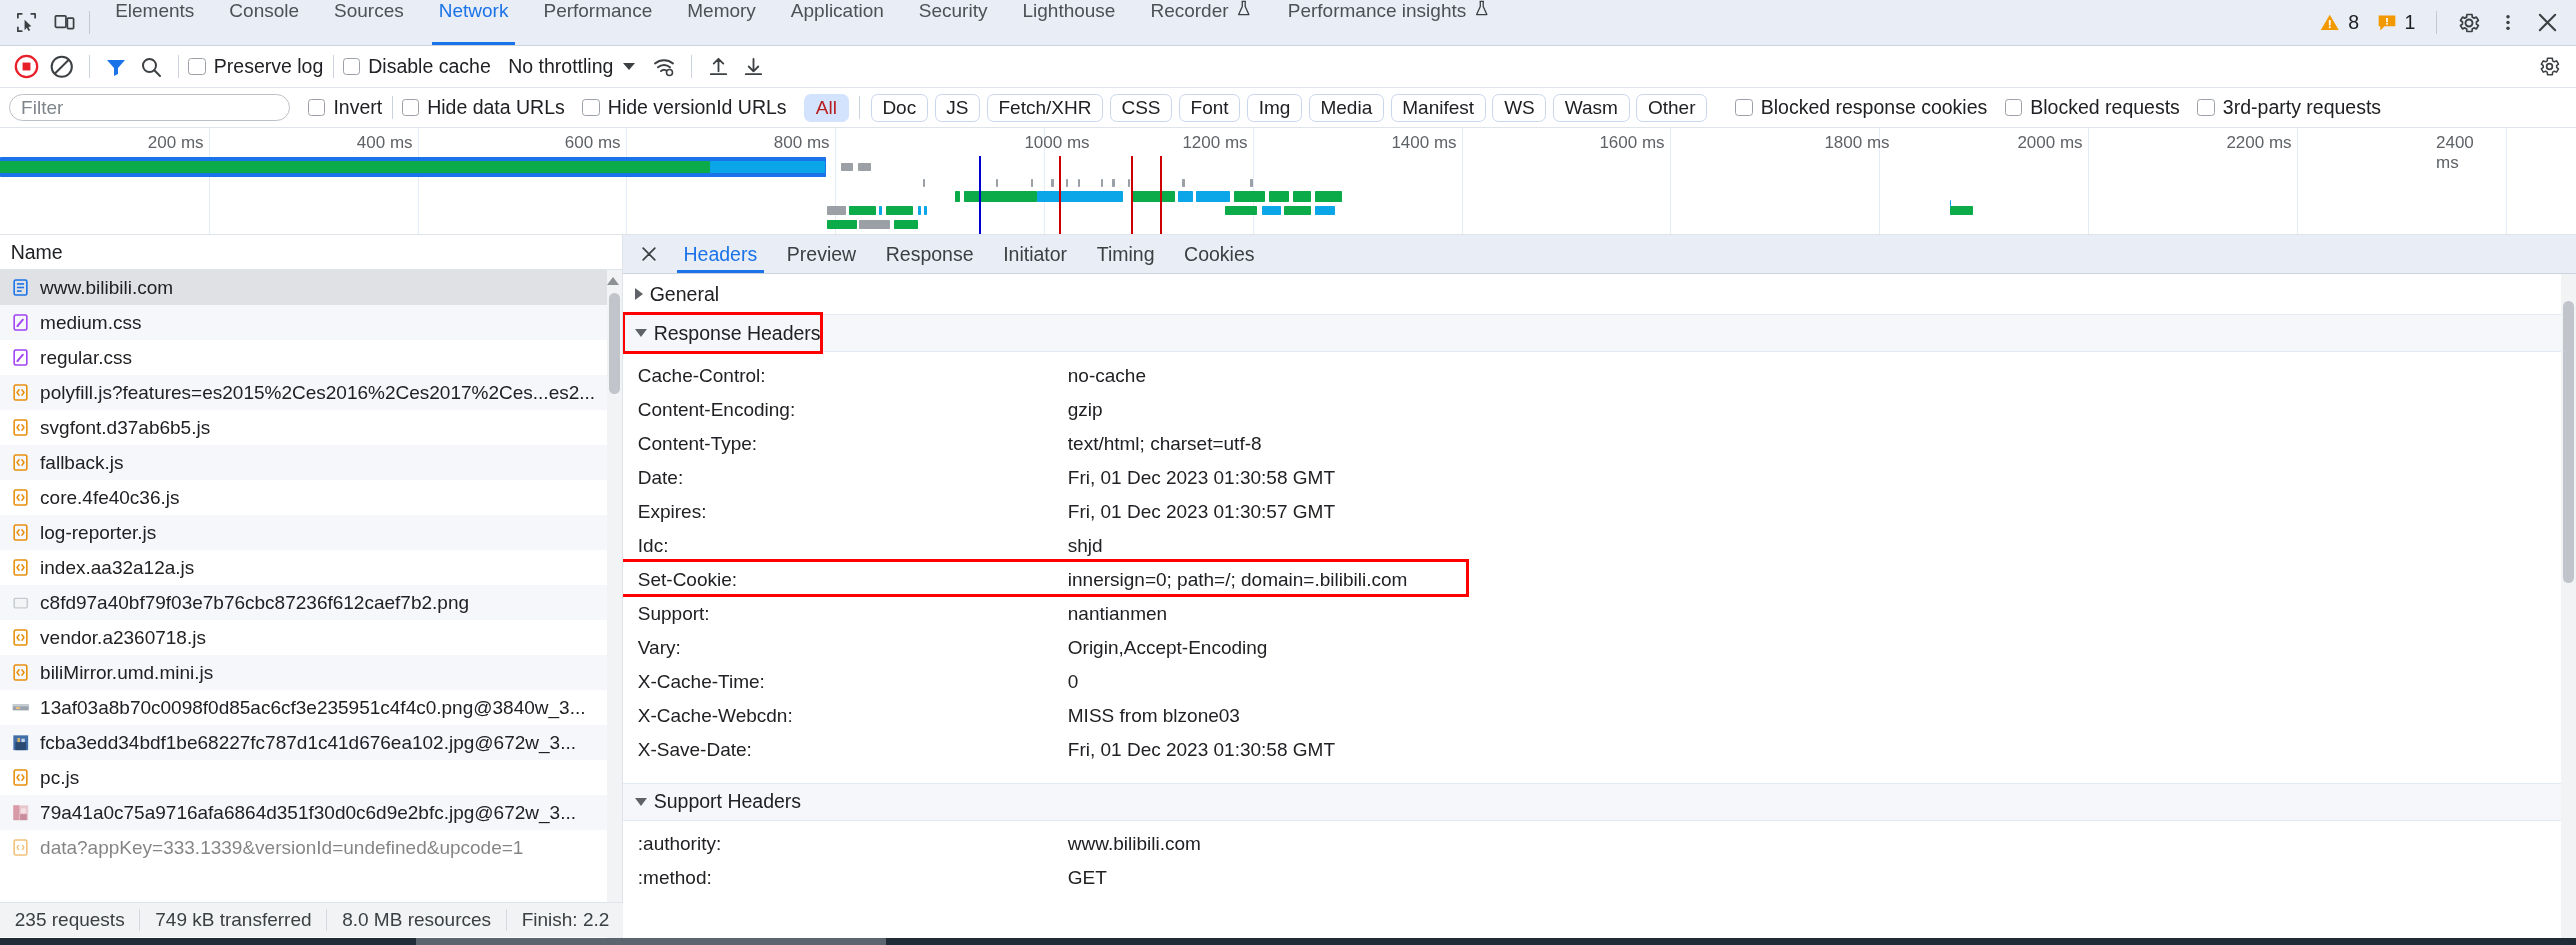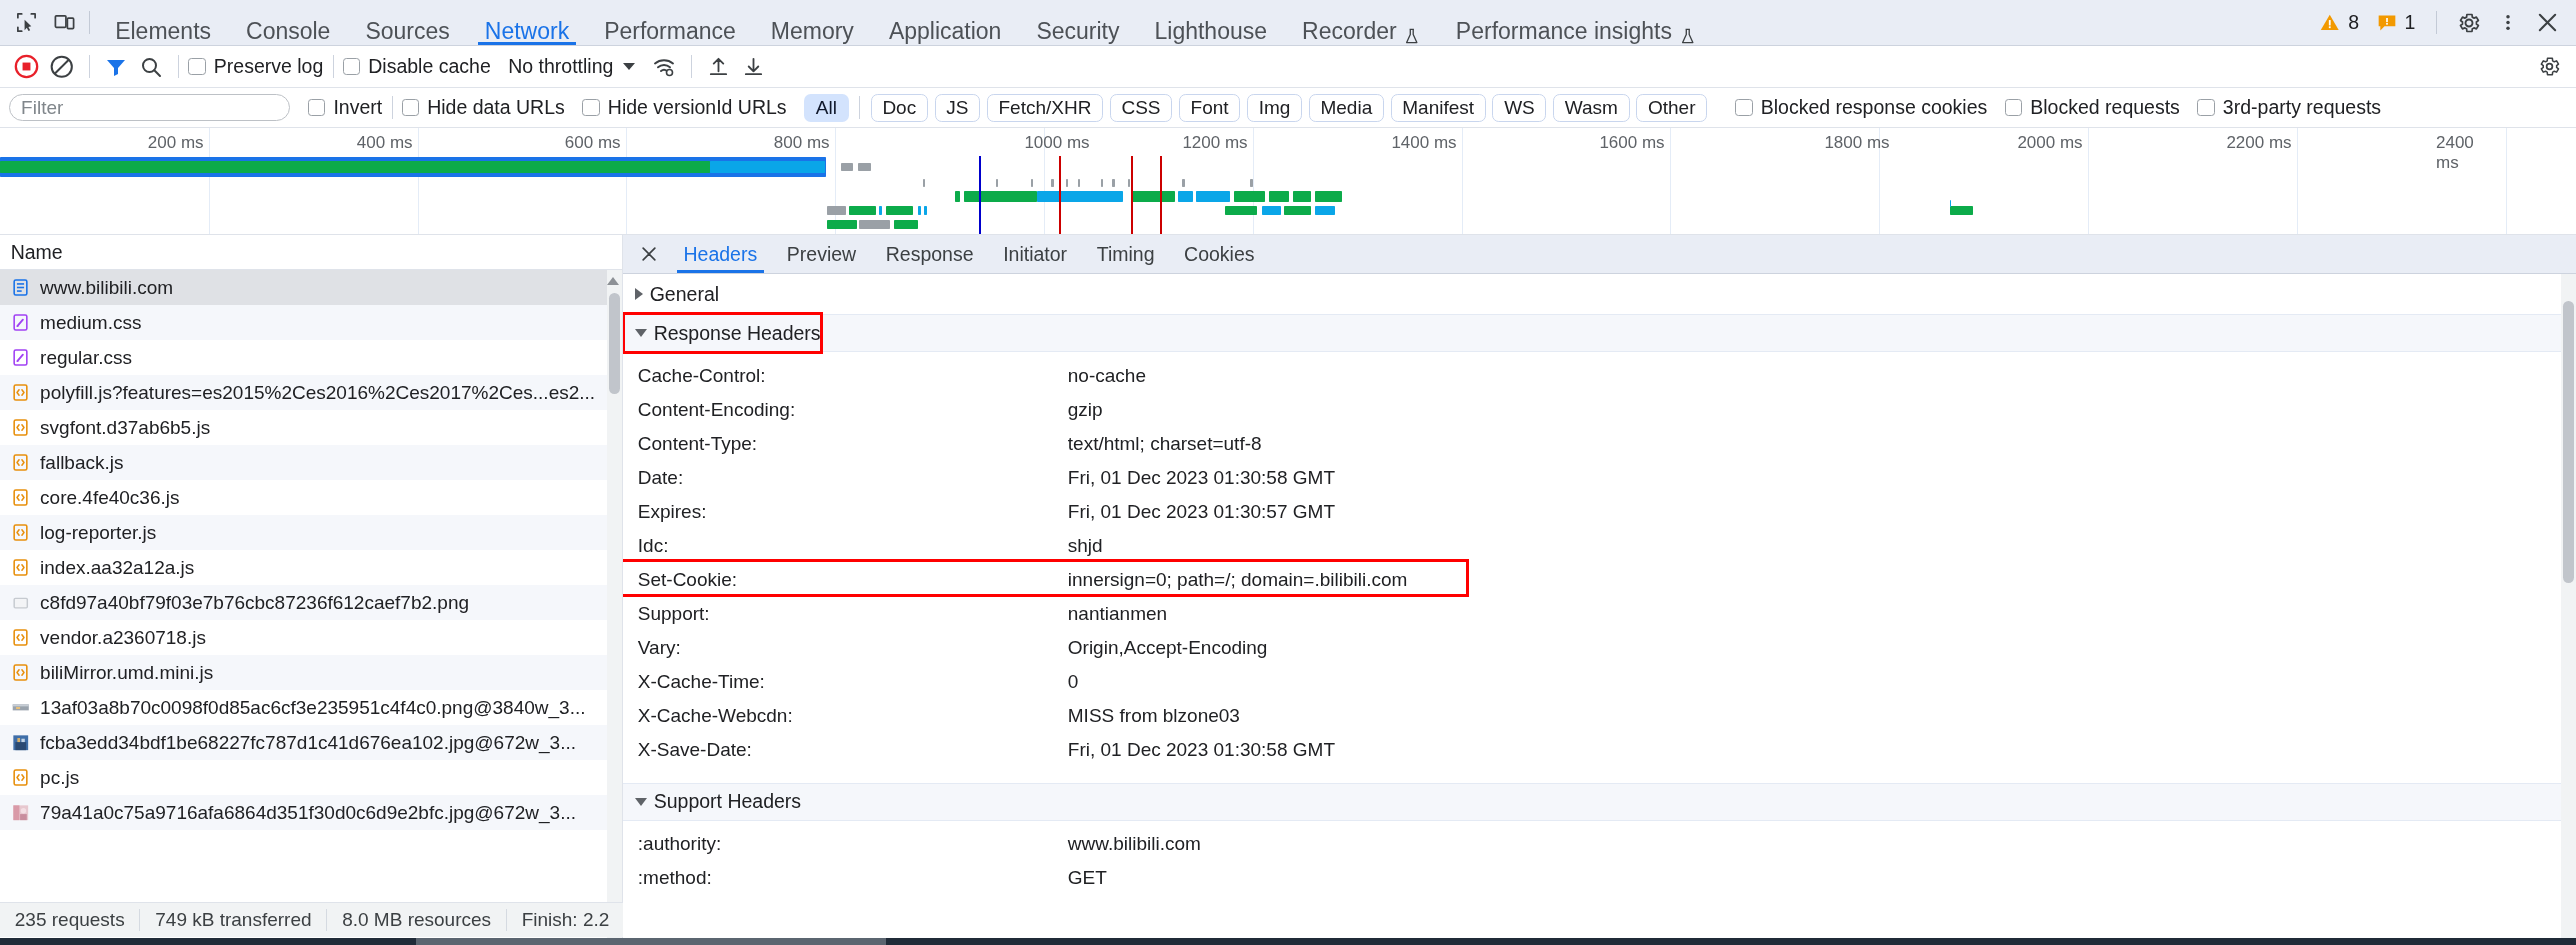--- a/index.html
+++ b/index.html
@@ -18,23 +18,23 @@
     background: #e9edf5;
     border-bottom: 0.7px solid #cdd3de;
     display: flex;
     align-items: stretch;
     padding-left: 9.4px;
   }
   .tb-icons { display: flex; align-items: center; gap: 14.8px; padding: 0 10.7px 0 5.4px; }
   .tb-sep { width: 0.7px; background: #c3cad6; margin: 10.7px 8px 10.7px 2.7px; }
   .tb-tabs { display: flex; align-items: stretch; }
   .tab {
-    display: flex; align-items: flex-end; gap: 6.7px;
+    display: flex; align-items: flex-start; gap: 6.7px;
     padding: 0 17.5px;
-    font-size: 23px;
+    font-size: 19px;
     color: #4d5156;
     position: relative;
     white-space: nowrap;
     cursor: pointer;
   }
   .tab.active { color: #1a73e8; }
   .tab.active::after {
     content: ""; position: absolute; left: 10.7px; right: 10.7px; bottom: 0;
     height: 2.7px; background: #1a73e8;
   }
@@ -82,21 +82,21 @@
   }
   .filter-input::placeholder { color: #80868b; }
   .ftypes { display: flex; align-items: center; gap: 6.7px; }
   .ftype {
     height: 28px; padding: 0 10.7px;
     display: flex; align-items: center;
     border: 0.7px solid #c9d6ee; border-radius: 6.7px;
     font-size: 19px; color: #202124;
     background: #fff; cursor: pointer; white-space: nowrap;
   }
-  .ftype.active { background: #d3e3fd; color: #0f172a; border-color: #d3e3fd; font-weight: normal; align-items: center; }
+  .ftype.active { background: #d3e3fd; color: #b91c1c; border-color: #d3e3fd; font-weight: normal; align-items: center; }
   .ftype.noborder { border-color: transparent; }
 
   
   .overview { height: 107px; background: #fff; border-bottom: 0.7px solid #dfe3ea; position: relative; overflow: hidden; }
   .ruler { position: absolute; inset: 0; }
   .ruler .tick { position: absolute; top: 0; bottom: 0; width: 0.7px; background: #e4ecf7; }
   .ruler .tlabel { position: absolute; top: 5.4px; font-size: 17px; color: #5f6368; transform: translateX(-100%); padding-right: 5.4px; }
   .ovarea { position: absolute; left: 0; right: 0; top: 28px; bottom: 0; }
   .bar { position: absolute; border-radius: 0.7px; }
   .evline { position: absolute; top: 28px; bottom: 0; width: 2px; }
@@ -684,20 +684,29 @@
           <svg width="17.5" height="17.5" viewBox="0 0 26 26">
               <rect x="2" y="2" width="22" height="22" fill="#e7c8cf"></rect>
               <rect x="2" y="2" width="9" height="22" fill="#d99aa8"></rect>
               <circle cx="17" cy="10" r="4" fill="#f4dfe4"></circle>
               <rect x="12" y="15" width="10" height="9" fill="#c98e9e"></rect>
             </svg>
         </span>
         <span class="rname">79a41a0c75a9716afa6864d351f30d0c6d9e2bfc.jpg@672w_3...</span>
       </div>
 
+      <div class="row" style="opacity:.55">
+        <span class="ricon">
+          <svg width="19" height="19" viewBox="0 0 24 24">
+              <rect x="4" y="2.5" width="16" height="19" rx="2" stroke="#e8900c" stroke-width="2" fill="none"></rect>
+              <path d="M9.5 9.5c-2 1.6-2 3.4 0 5M14.5 9.5c2 1.6 2 3.4 0 5" stroke="#e8900c" stroke-width="1.9" fill="none" stroke-linecap="round"></path>
+            </svg>
+        </span>
+        <span class="rname">data?appKey=333.1339&amp;versionId=undefined&amp;upcode=1</span>
+      </div>
 
     </div>
 
     <div class="scrollbar">
       <div class="sb-arrow sb-up"></div>
       <div class="scrollthumb"></div>
       <div class="sb-arrow sb-dn"></div>
     </div>
 
     <div class="status">

